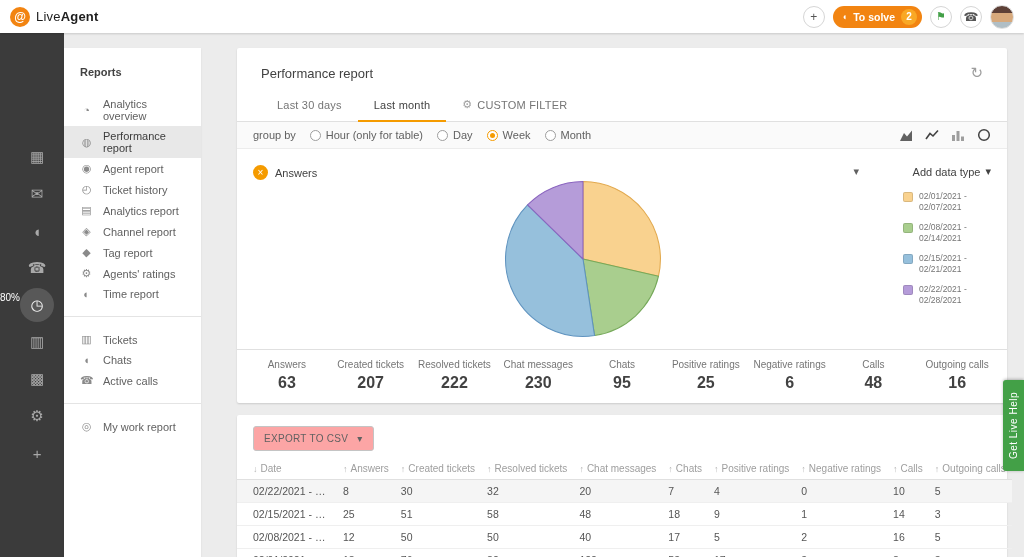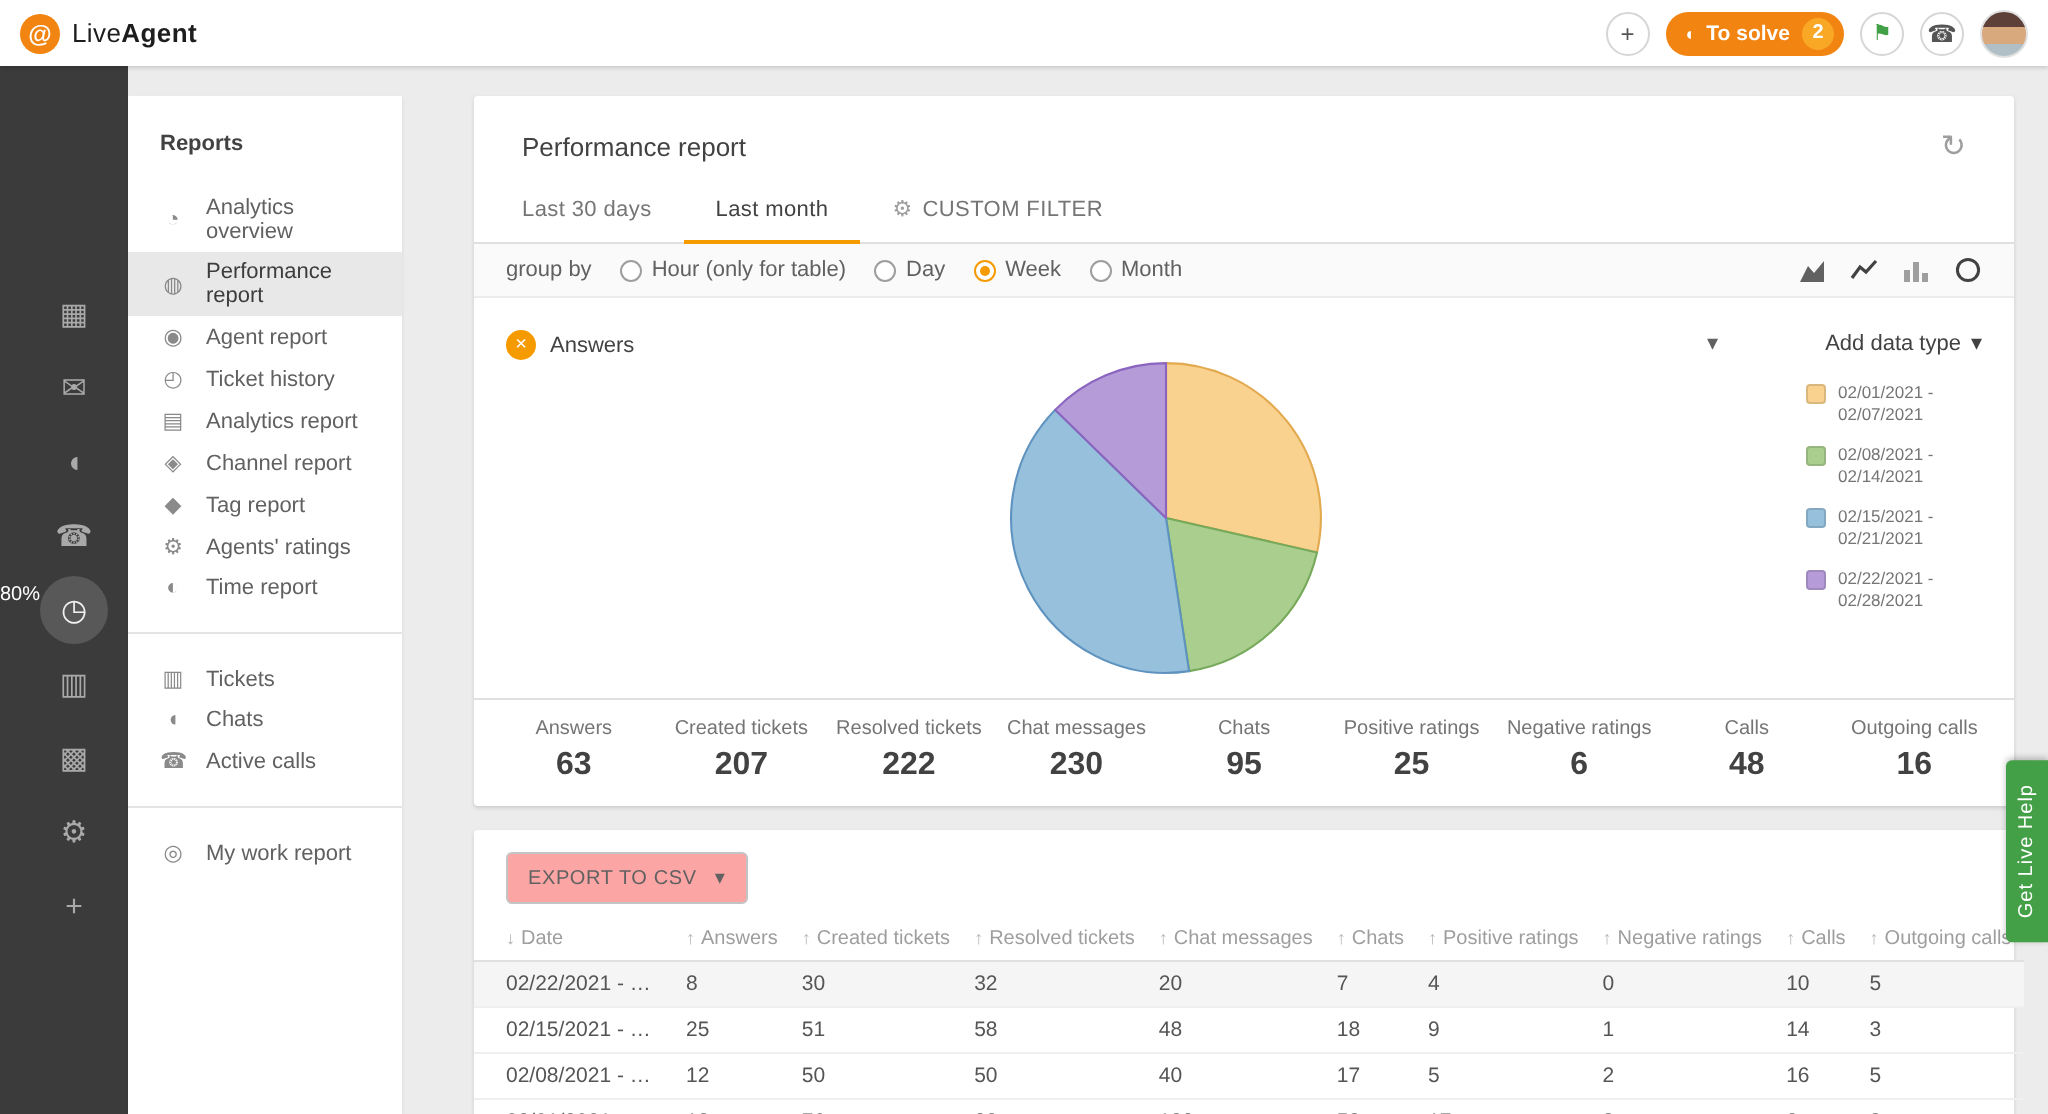--- a/index.html
+++ b/index.html
@@ -48,21 +48,21 @@
 
   
   .main { position:absolute; top:33px; left:233px; right:0; bottom:0; background:#ececec; overflow:hidden; }
   .card { background:#fff; margin:15px 17px 0 4px; border-radius:2px; box-shadow:0 1px 2px rgba(0,0,0,.14); }
   .card2 { margin-top:12px; padding-bottom:6px; }
 
   .report-header { display:flex; align-items:center; padding:16px 24px 4px; }
   .report-title { font-size:13px; color:#424242; }
   .refresh { margin-left:auto; color:#9e9e9e; font-size:15px; cursor:pointer; }
 
-  .tabs { display:flex; align-items:stretch; padding:0 8px; border-bottom:1px solid #e0e0e0; margin-top:2px; }
+  .tabs { display:flex; align-items:stretch; padding:0 24px; border-bottom:1px solid #e0e0e0; margin-top:2px; }
   .tab { padding:10px 16px 9px; font-size:11px; color:#757575; display:flex; align-items:center; gap:5px;
     cursor:pointer; border-bottom:2px solid transparent; margin-bottom:-1px; letter-spacing:.2px; }
   .tab.active { color:#424242; border-bottom-color:#F59B00; }
   .tab-icon { display:none; font-size:11px; color:#9e9e9e; }
   .tab-icon.has-icon { display:inline; }
 
   .groupby { display:flex; align-items:center; background:#fafafa; border-bottom:1px solid #ececec;
     padding:6px 16px; font-size:11px; color:#616161; gap:14px; }
   .radio-opt { display:flex; align-items:center; gap:5px; cursor:pointer; }
   .radio { width:11px; height:11px; border-radius:50%; border:1px solid #9e9e9e; background:#fff;

